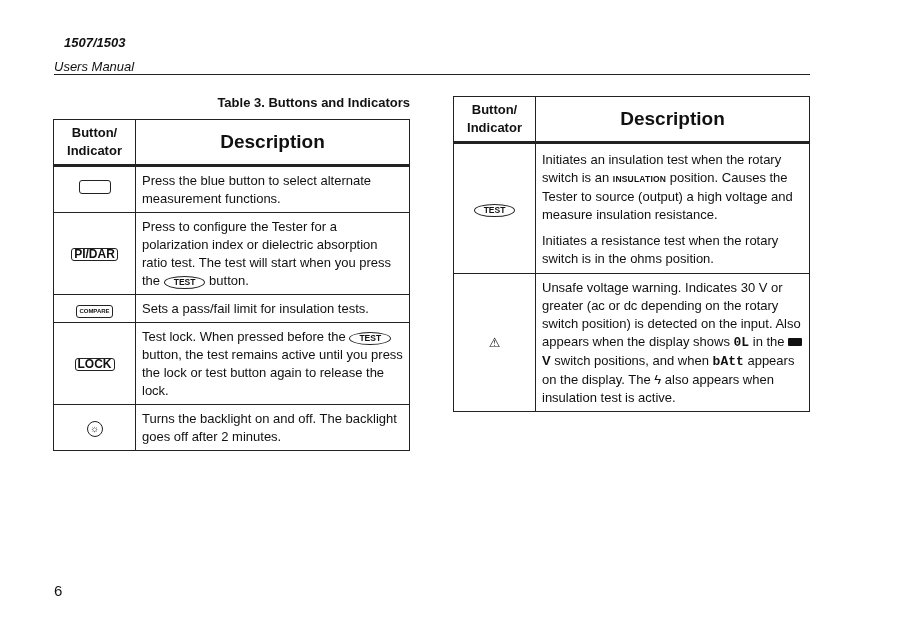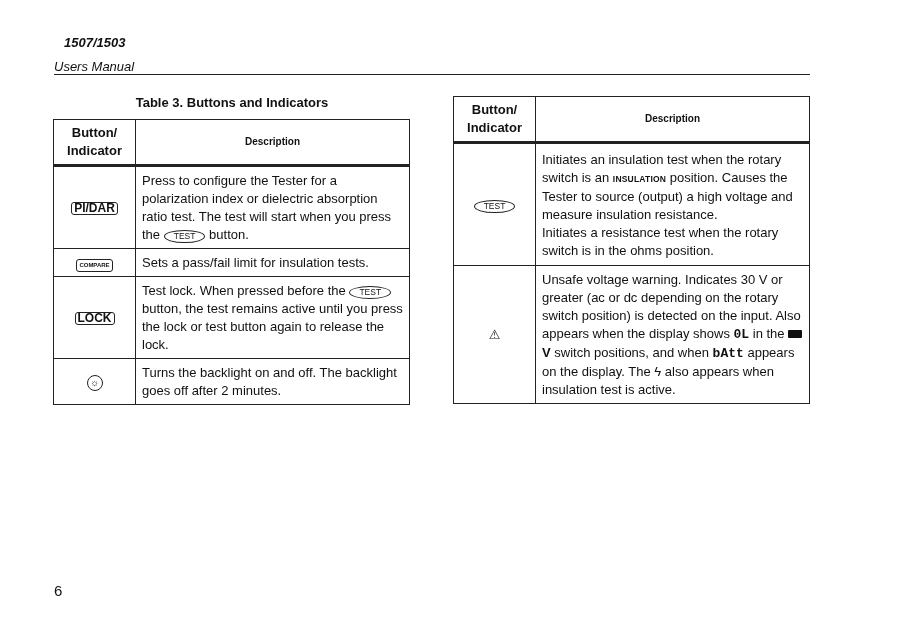--- a/index.html
+++ b/index.html
@@ -1,34 +1,34 @@
 <!DOCTYPE html>
 <html><head>
 <meta charset="utf-8">
 <style>
   html, body { margin:0; padding:0; background:#fff; }
   body { width:900px; height:637px; position:relative; font-family:"Liberation Sans", sans-serif; color:#111; overflow:hidden; }
   .hdr-model { position:absolute; left:64px; top:35px; font-size:13px; font-weight:bold; font-style:italic; }
   .hdr-sub { position:absolute; left:54px; top:59px; font-size:13px; font-style:italic; }
   .hdr-rule { position:absolute; left:54px; top:74px; width:756px; height:0; border-top:1.5px solid #222; }
-  .tcaption { position:absolute; left:54px; width:356px; top:95px; text-align:center; font-size:13px; font-weight:bold; }
+  .tcaption { position:absolute; left:54px; width:356px; top:95px; text-align:right; font-size:13px; font-weight:bold; }
   table { position:absolute; border-collapse:collapse; font-size:13px; line-height:18px; }
   table td, table th { border:1.5px solid #222; }
   th { font-weight:bold; padding:4px 3px; text-align:center; }
-  th.desc { font-size:10px;margin-top:40px; }
+  th.desc { font-size:19px;margin-top:40px; }
   tr.head-row th { border-bottom:3px solid #222; }
   td.icon { text-align:center; vertical-align:middle; }
   td.text { padding:5px 6px 4px 6px; vertical-align:top; }
   td.text p { margin:0; }
-  td.text p + p { }
+  td.text p + p { margin-top:8px; }
   #t1 { left:53px; top:119px; width:357px; }
   #t2 { left:453px; top:96px; width:357px; }
   .key { display:inline-block; border:1.2px solid #222; border-radius:3px; font-size:12px; font-weight:bold; padding:1px 2px; line-height:9px; }
   .blankkey { display:inline-block; width:30px; height:12px; border:1.3px solid #222; border-radius:3px; }
-  .pill { display:inline-block; border:1.2px solid #222; border-radius:50%/50%; font-size:8.5px; font-weight:normal; padding:0 9px; line-height:11px; }
+  .pill { display:inline-block; border:1.2px solid #222; border-radius:50%/50%; font-size:8.5px; font-weight:bold; padding:0 9px; line-height:11px; }
   .smcap { font-size:8.5px; font-weight:bold; letter-spacing:0.2px;margin-top:48px; }
   .seg { font-family:Liberation Mono, monospace; font-weight:bold; }
   .batt { display:inline-block; width:14px; height:8px; background:#111; border-radius:1px; vertical-align:0; position:relative; }
   .pageno { position:absolute; left:54px; top:582px; font-size:15px; }
 </style>
 </head>
 <body>
 
 <div class="hdr-model">1507/1503</div>
 <div class="hdr-sub">Users Manual</div>
@@ -38,20 +38,26 @@
 
 <table id="t1">
   <colgroup>
       <col style="width:82px">
       <col>
     </colgroup>
   <tbody>
       <tr class="head-row" style="height:46px">
     <th><span>Button/</span><br><span>Indicator</span></th>
     <th class="desc">Description</th>
+  </tr>
+  <tr>
+    <td class="icon"><span class="blankkey"></span></td>
+    <td class="text">
+          <p>Press the blue button to select alternate measurement functions.</p>
+        </td>
   </tr>
   <tr>
     <td class="icon"><span class="key">PI/DAR</span></td>
     <td class="text">
           <p><span>Press to configure the Tester for a polarization index or dielectric absorption ratio test. The test will start when you press the</span> <span class="pill">TEST</span> <span>button.</span></p>
         </td>
   </tr>
   <tr>
     <td class="icon"><span class="key" style="font-size:6px">COMPARE</span></td>
     <td class="text">

